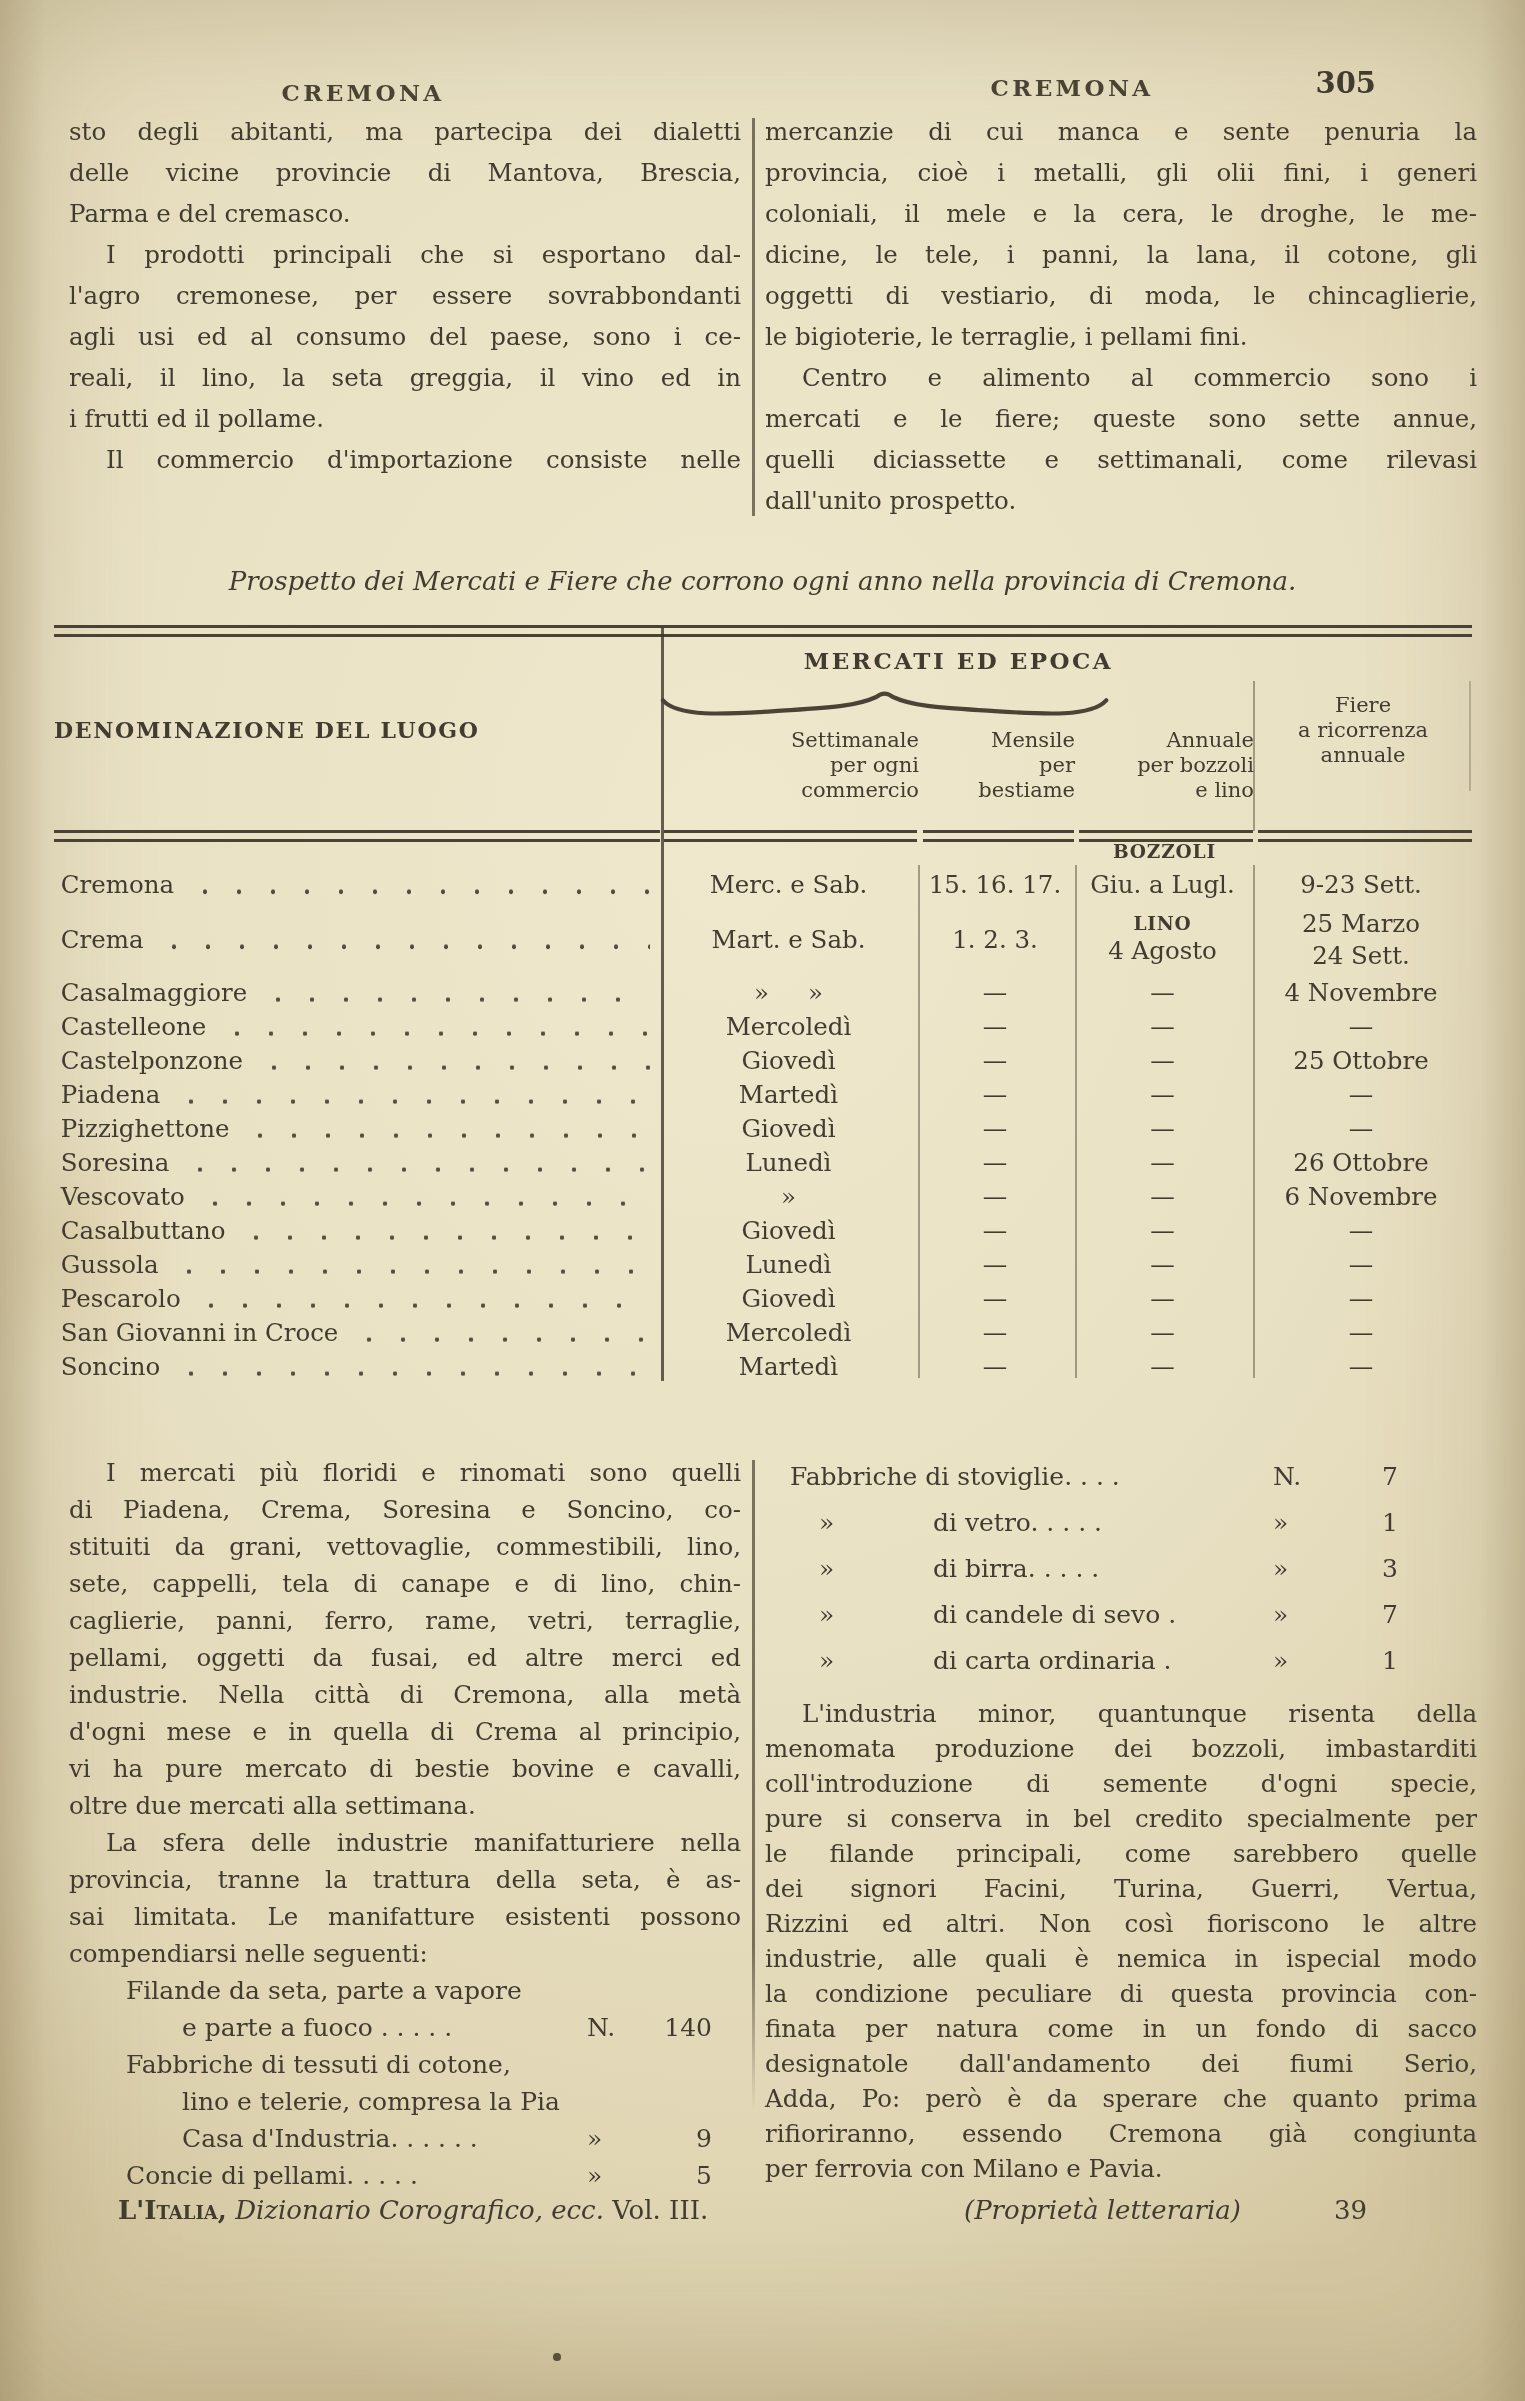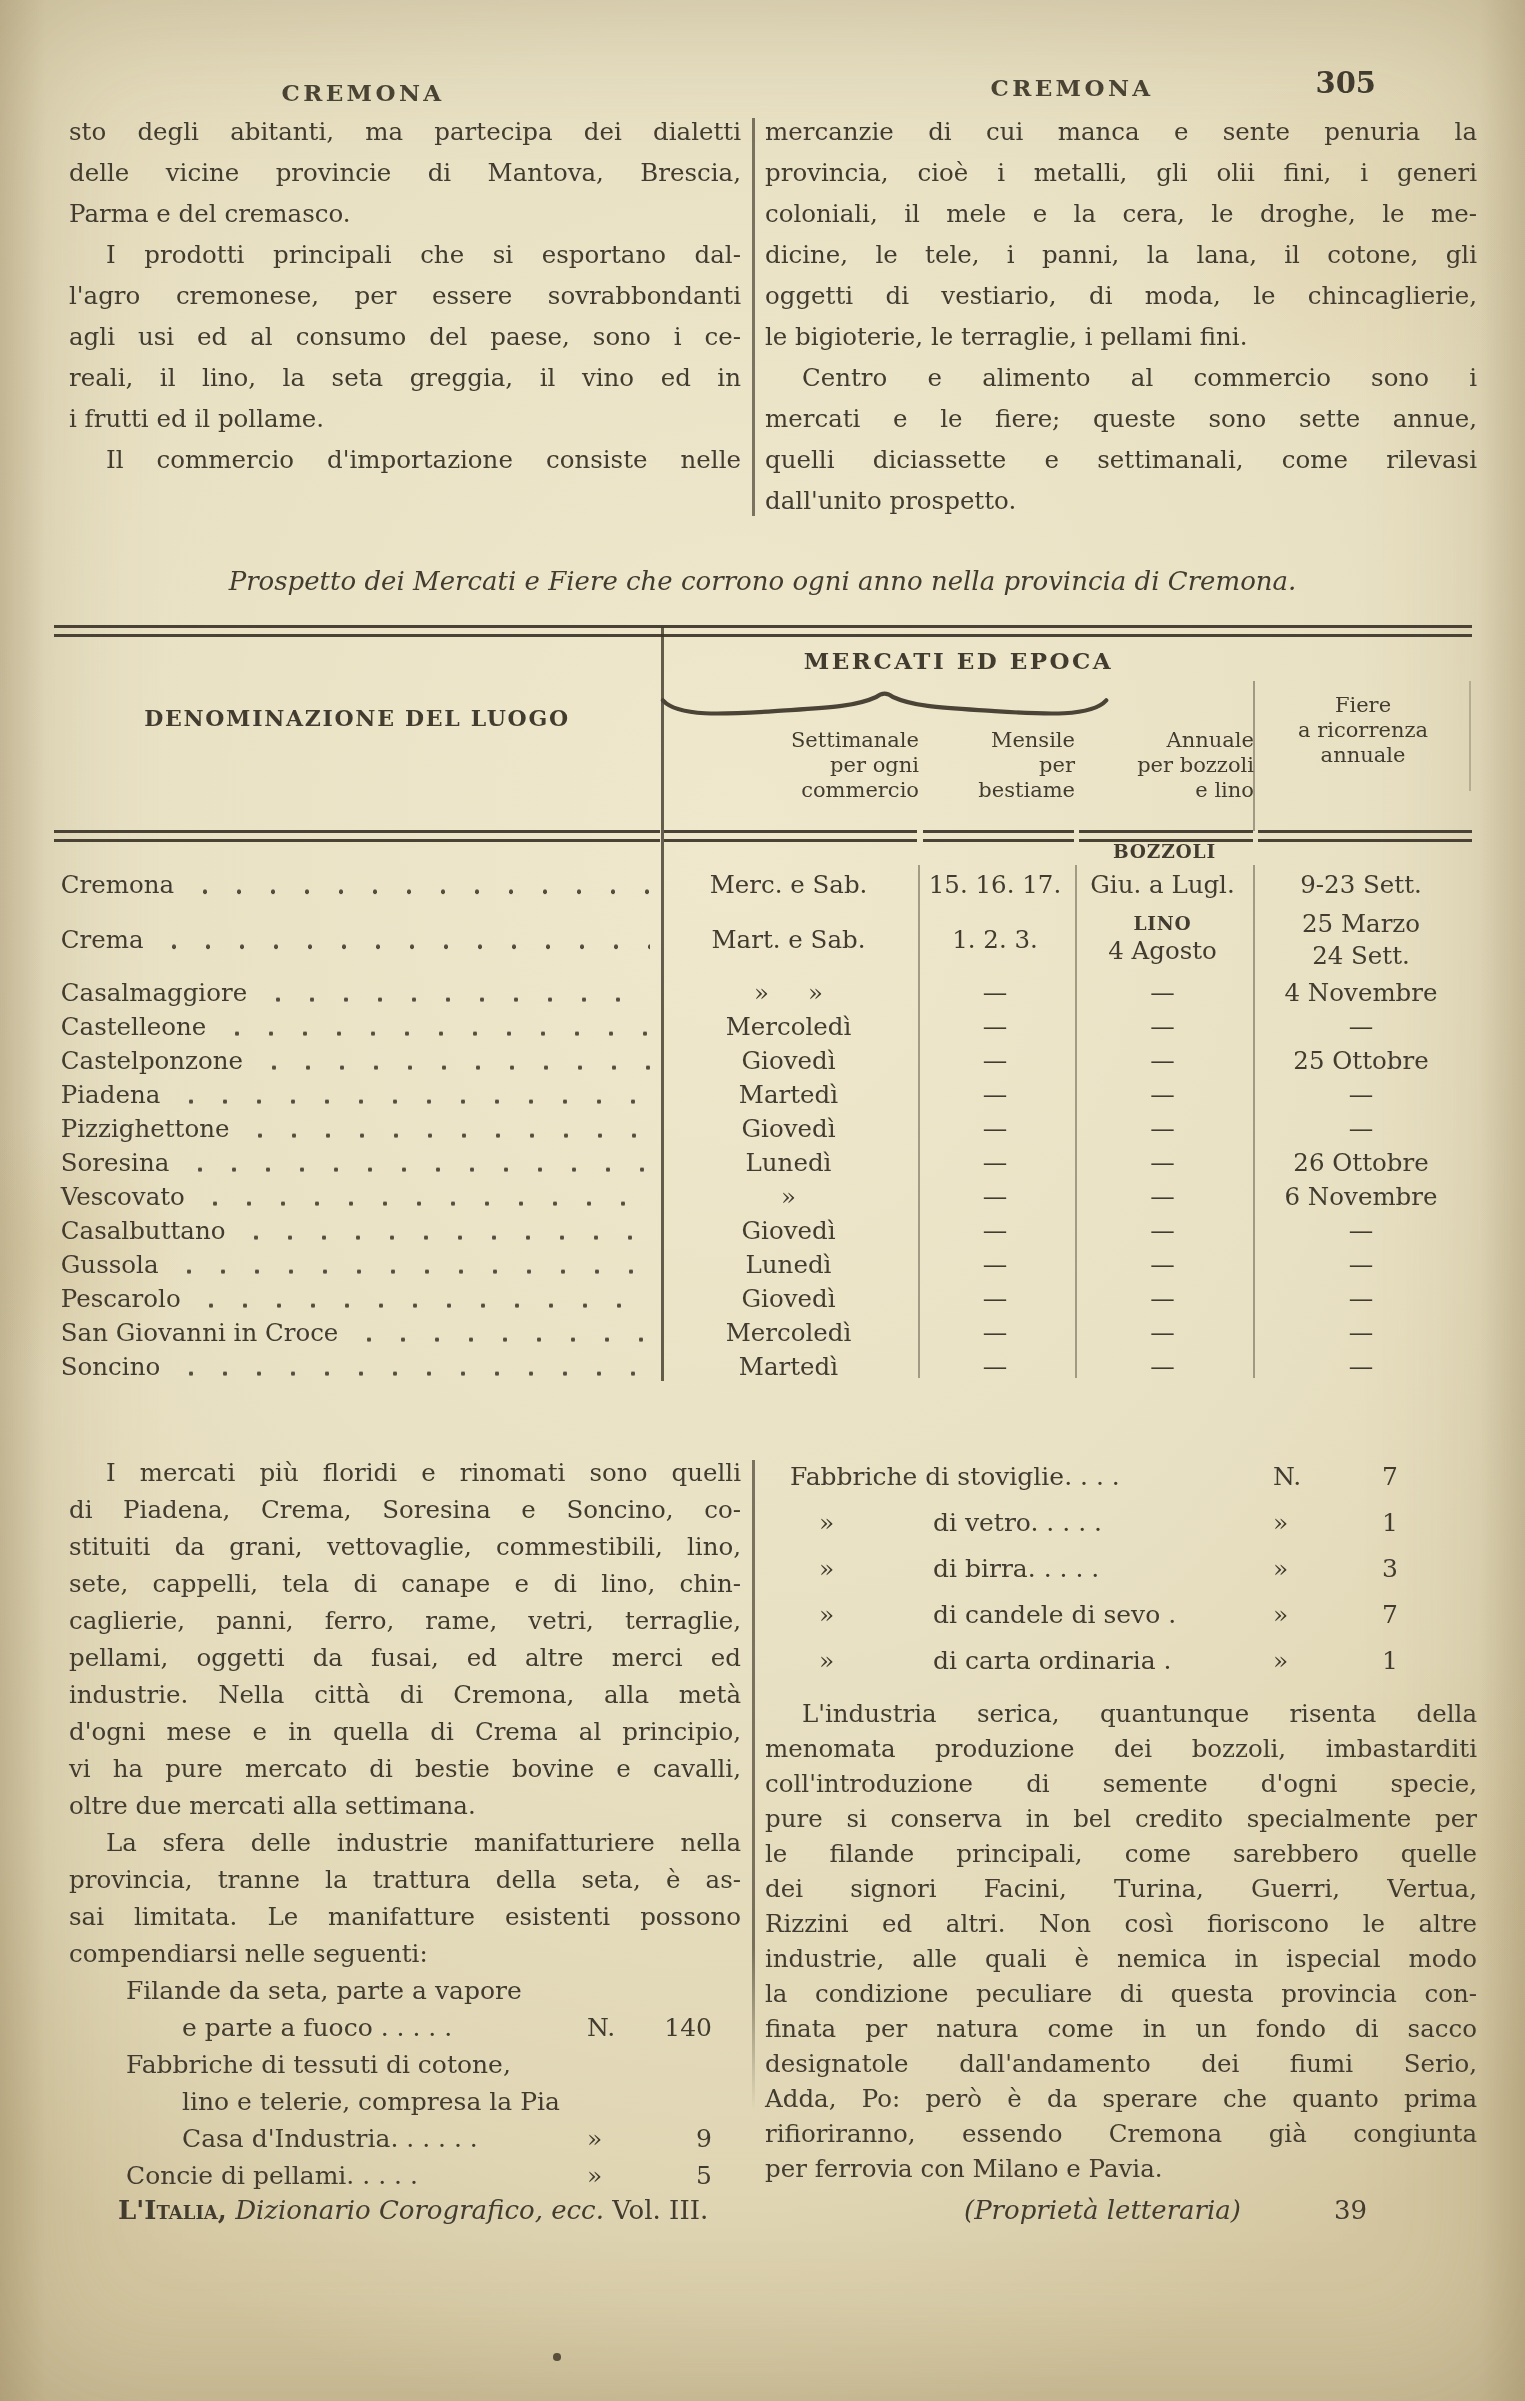--- a/index.html
+++ b/index.html
@@ -37,21 +37,21 @@
   .vd-top{top:118px;height:398px;}
   .vd-bottom{top:1460px;height:650px;background:linear-gradient(rgba(62,54,40,.65) 75%, rgba(62,54,40,0));}
   
   .table-title{position:absolute;left:0;top:566px;width:1525px;text-align:center;font-style:italic;font-size:26px;}
   .mtable{position:absolute;left:54px;top:625px;width:1418px;height:764px;}
   .hr{position:absolute;background:#4a4234;}
   .vl{position:absolute;width:2.5px;background:rgba(60,52,40,.78);}
   .vlf{position:absolute;width:1.7px;background:rgba(60,52,40,.42);}
   .th-group{position:absolute;left:608px;top:22px;width:593px;text-align:center;font-size:23px;font-weight:700;letter-spacing:2.5px;}
   .brace{position:absolute;left:601px;top:62px;width:460px;height:35px;}
-  .th-denom{position:absolute;left:0;top:80px;width:606px;text-align:center;font-size:22px;font-weight:700;letter-spacing:1.7px;}
+  .th-denom{position:absolute;left:0;top:92px;width:606px;text-align:left;font-size:22px;font-weight:700;letter-spacing:1.7px;}
   .th-sub{position:absolute;top:103px;text-align:right;font-size:21px;line-height:25px;}
   #sub-sett{left:608px;width:257px;}
   #sub-mens{left:865px;width:156px;}
   #sub-ann{left:1021px;width:179px;}
   .th-fiere{position:absolute;left:1200px;top:68px;width:218px;text-align:center;font-size:21px;line-height:25px;}
   .bozzoli{position:absolute;left:1021px;top:216px;width:179px;text-align:center;font-size:18.6px;font-weight:700;letter-spacing:0.8px;}
   #table-body{position:absolute;left:0;top:240px;width:1418px;font-size:24.5px;}
   .trow{display:flex;align-items:center;}
   .r0{height:39px;}
   .r1{height:71px;}
@@ -418,21 +418,21 @@
         <div class="lrow">
           <span class="lprefix">»</span>
           <span class="llabel">di carta ordinaria .</span>
           <span class="lfill"></span>
           <span class="lunit">»</span>
           <span class="lvalue">1</span>
         </div>
       </div>
     <div id="bottom-right-paras">
         <div class="para pindent">
-          <div class="tline jline">L'industria serica, quantunque risenta della</div>
+          <div class="tline jline">L'industria minor, quantunque risenta della</div>
           <div class="tline jline">menomata produzione dei bozzoli, imbastarditi</div>
           <div class="tline jline">coll'introduzione di semente d'ogni specie,</div>
           <div class="tline jline">pure si conserva in bel credito specialmente per</div>
           <div class="tline jline">le filande principali, come sarebbero quelle</div>
           <div class="tline jline">dei signori Facini, Turina, Guerri, Vertua,</div>
           <div class="tline jline">Rizzini ed altri. Non così fioriscono le altre</div>
           <div class="tline jline">industrie, alle quali è nemica in ispecial modo</div>
           <div class="tline jline">la condizione peculiare di questa provincia con-</div>
           <div class="tline jline">finata per natura come in un fondo di sacco</div>
           <div class="tline jline">designatole dall'andamento dei fiumi Serio,</div>

